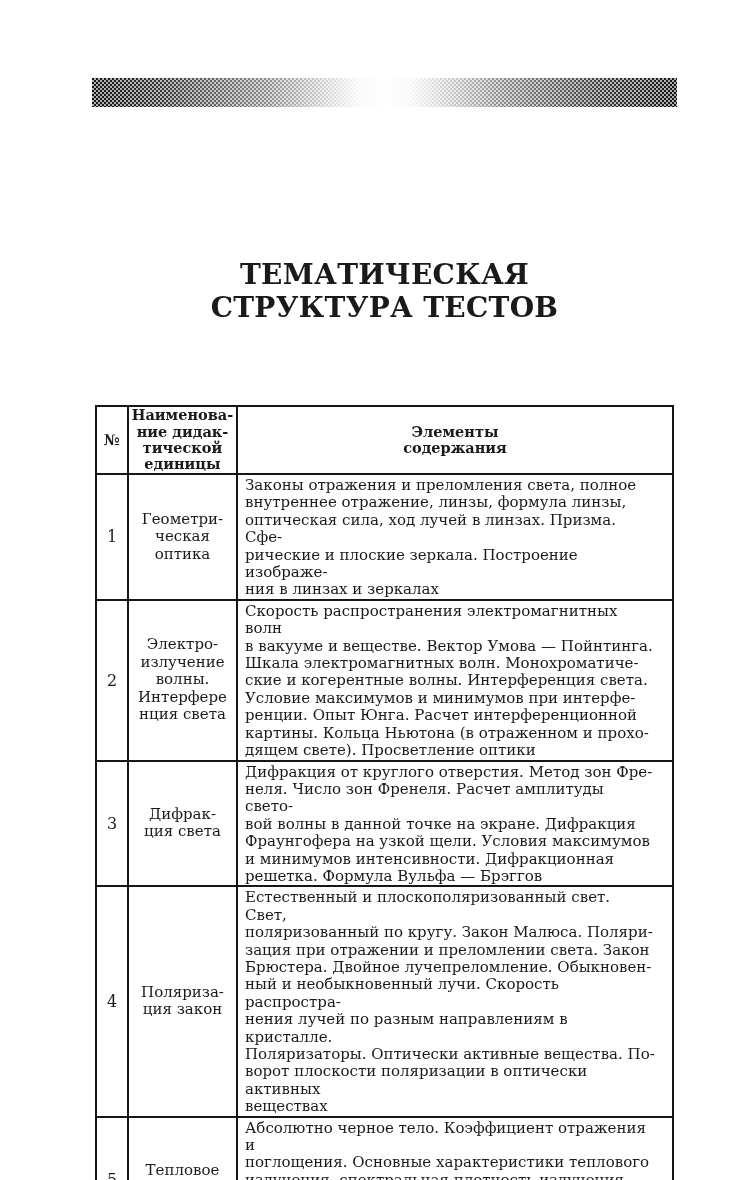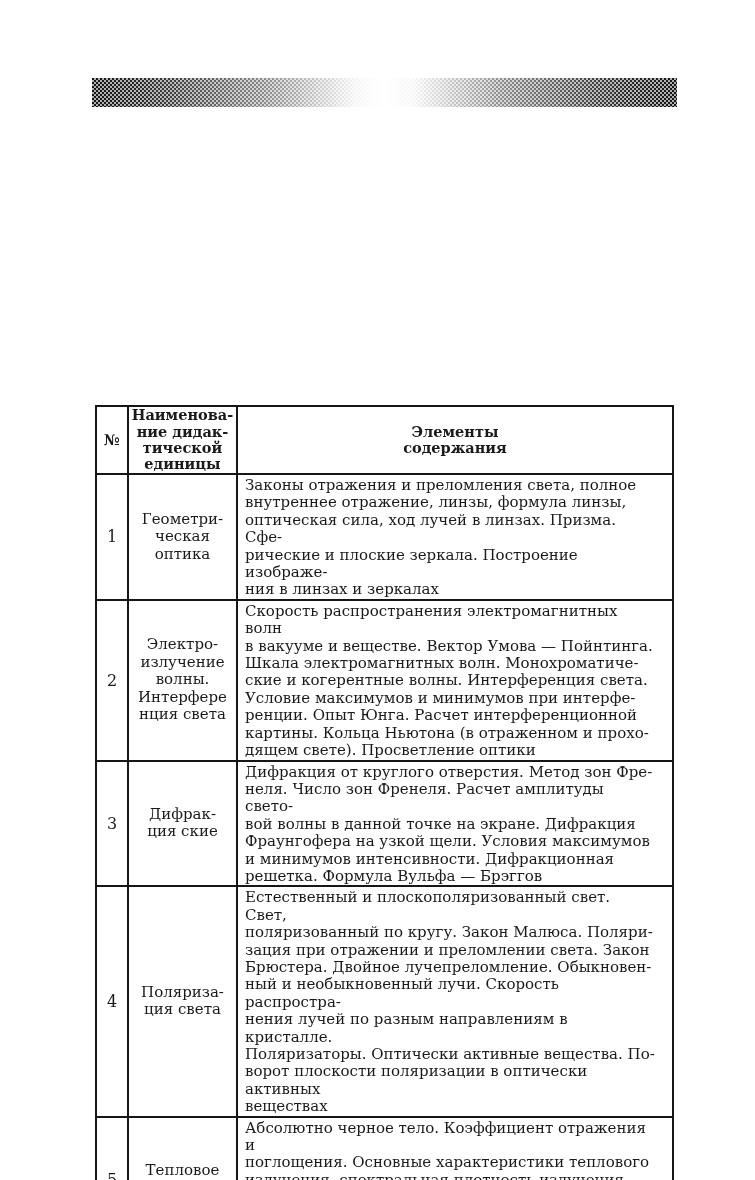--- a/index.html
+++ b/index.html
@@ -89,20 +89,22 @@
   tr.row-4 { height: 158px; }
   tr.row-5 { height: 110px; }
 </style>
 </head>
 <body>
 
 <div class="page">
 
   <div class="halftone-bar"></div>
 
+  <h1 class="page-title">ТЕМАТИЧЕСКАЯ
+СТРУКТУРА ТЕСТОВ</h1>
 
   <table class="topics">
     <colgroup>
       <col style="width:32px">
       <col style="width:109px">
       <col style="width:436px">
     </colgroup>
     <tbody>
       <tr class="row-header">
         <th>№</th>
@@ -139,33 +141,33 @@
 ские и когерентные волны. Интерференция света.
 Условие максимумов и минимумов при интерфе-
 ренции. Опыт Юнга. Расчет интерференционной
 картины. Кольца Ньютона (в отраженном и прохо-
 дящем свете). Просветление оптики</td>
       </tr>
 
       <tr class="row-3">
         <td class="cell-num">3</td>
         <td class="cell-unit">Дифрак-
-ция ские</td>
+ция света</td>
         <td class="cell-content">Дифракция от круглого отверстия. Метод зон Фре-
 неля. Число зон Френеля. Расчет амплитуды свето-
 вой волны в данной точке на экране. Дифракция
 Фраунгофера на узкой щели. Условия максимумов
 и минимумов интенсивности. Дифракционная
 решетка. Формула Вульфа — Брэггов</td>
       </tr>
 
       <tr class="row-4">
         <td class="cell-num">4</td>
         <td class="cell-unit">Поляриза-
-ция света</td>
+ция закон</td>
         <td class="cell-content">Естественный и плоскополяризованный свет. Свет,
 поляризованный по кругу. Закон Малюса. Поляри-
 зация при отражении и преломлении света. Закон
 Брюстера. Двойное лучепреломление. Обыкновен-
 ный и необыкновенный лучи. Скорость распростра-
 нения лучей по разным направлениям в кристалле.
 Поляризаторы. Оптически активные вещества. По-
 ворот плоскости поляризации в оптически активных
 веществах</td>
       </tr>

